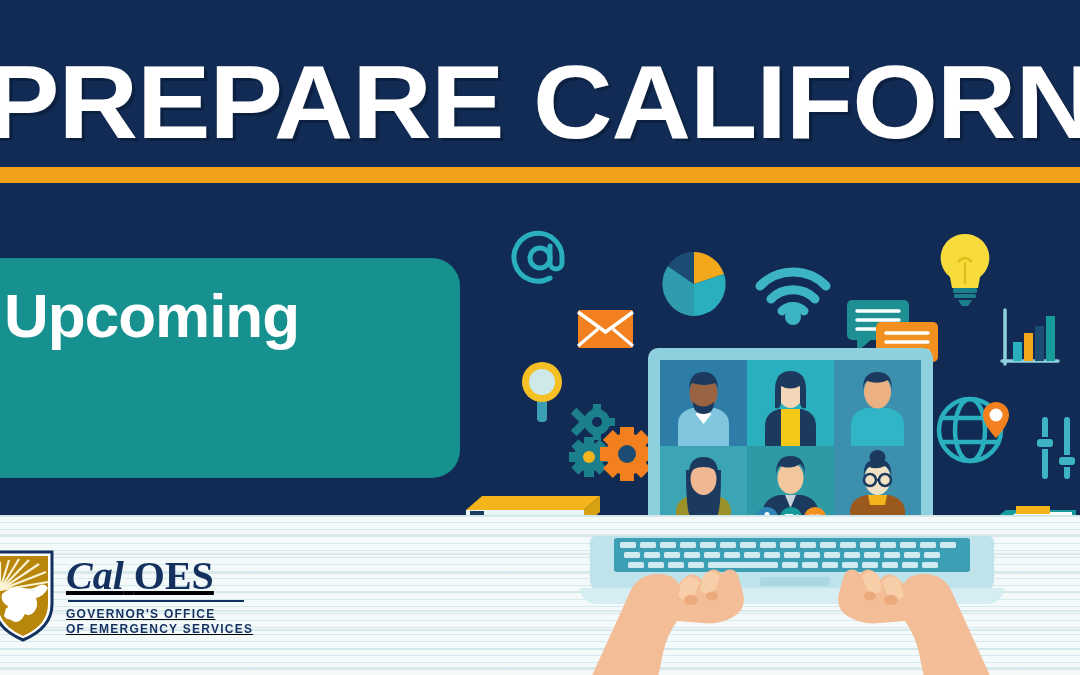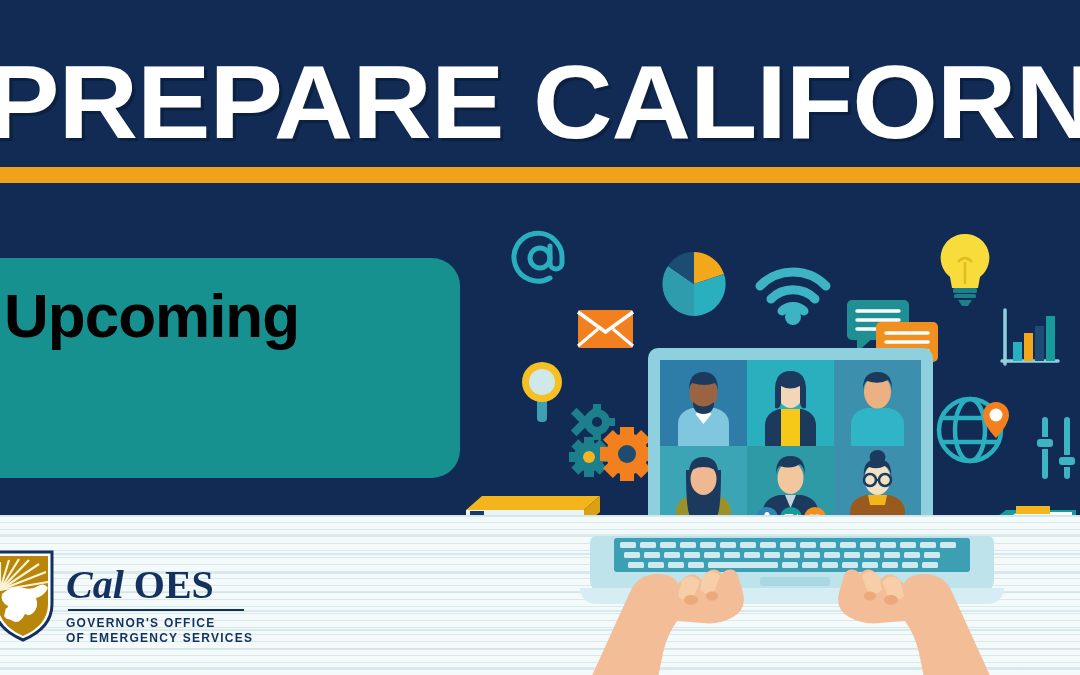--- a/index.html
+++ b/index.html
@@ -15,37 +15,37 @@
   .title{position:absolute;left:-14px;top:48px;width:1110px;height:110px;
          color:#FFFFFF;font-weight:700;font-size:104px;line-height:108px;
          letter-spacing:-1px;white-space:nowrap;
          transform:scaleX(1.06);transform-origin:left center;
          text-shadow:3px 3px 0 rgba(7,20,42,.45);}
 
   
   .badge{position:absolute;left:-40px;top:258px;width:500px;height:220px;
          background:#16918F;border-radius:28px;box-sizing:border-box;
          padding:18px 0 0 44px;}
-  .badge-line{color:#000000;font-weight:700;font-size:62px;line-height:80px;
+  .badge-line{color:#ffffff;font-weight:700;font-size:62px;line-height:80px;
               letter-spacing:-1px;white-space:nowrap;}
 
   
   .desk{position:absolute;left:0;top:515px;width:1080px;height:160px;
         background:#F4F9FA;
         background-image:repeating-linear-gradient(to bottom,
             rgba(206,228,233,.75) 0px, rgba(206,228,233,.75) 1px,
             rgba(255,255,255,0) 1px, rgba(255,255,255,0) 7px),
           repeating-linear-gradient(to bottom,
             rgba(183,214,221,.45) 0px, rgba(183,214,221,.45) 2px,
             rgba(255,255,255,0) 2px, rgba(255,255,255,0) 19px);}
 
   
   .logo{position:absolute;left:0px;top:548px;width:270px;height:104px;}
   .shield{position:absolute;left:-8px;top:2px;width:62px;height:92px;}
-  .logo-txt{position:absolute;left:66px;top:15px;width:200px;}
+  .logo-txt{position:absolute;left:66px;top:6px;width:200px;text-decoration:underline;}
   .caloes{font-family:"Liberation Serif",serif;font-weight:700;
           font-size:40px;line-height:44px;color:#14305F;letter-spacing:0px;}
   .caloes .ital{font-style:italic;}
   .logo-rule{width:176px;height:2px;background:#14305F;margin:2px 0 5px 2px;}
   .logo-sub{font-size:12.5px;font-weight:700;line-height:15px;color:#14305F;
             letter-spacing:1.3px;transform:scaleX(.96);transform-origin:left center;}
 
   
   .abs{position:absolute;}
 

